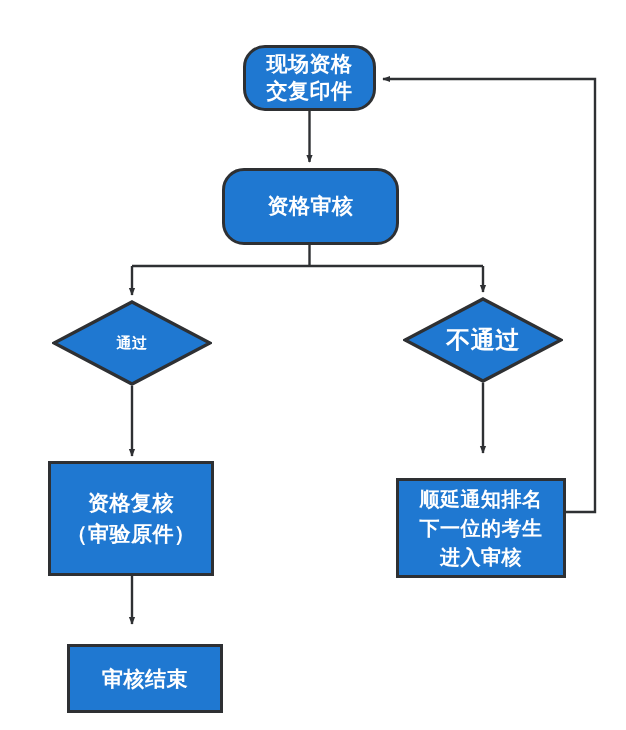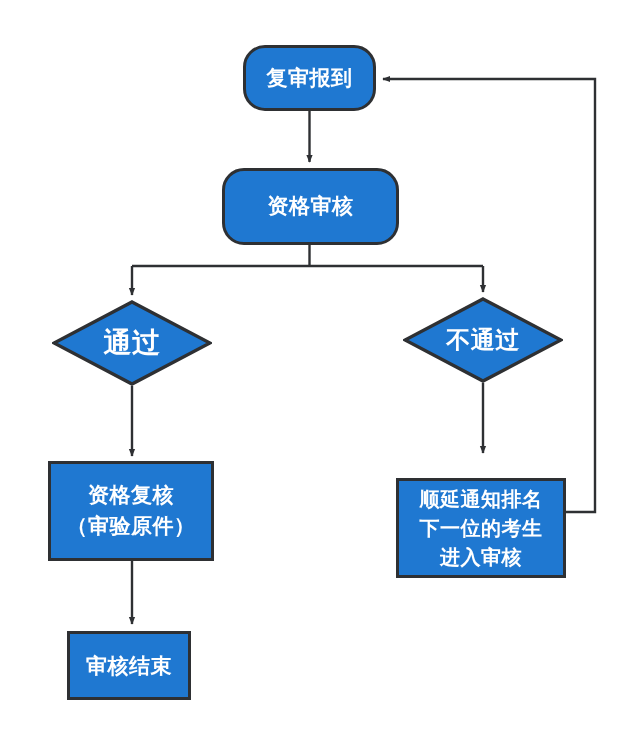--- a/index.html
+++ b/index.html
@@ -70,25 +70,25 @@
     z-index: 3;
     color: #ffffff;
     font-weight: bold;
     text-align: center;
     white-space: nowrap;
   }
 
   
   #node-start        { left: 243px; top: 45px;  width: 133px; height: 66px;  font-size: 21px; line-height: 27px; }
   #node-review       { left: 222px; top: 168px; width: 177px; height: 77px;  font-size: 21px; line-height: 29px; }
-  #node-pass         { left: 52px;  top: 300px; width: 160px; height: 86px;  font-size: 28px; }
+  #node-pass         { left: 52px;  top: 300px; width: 160px; height: 86px;  font-size: 15px; }
   #node-fail         { left: 403px; top: 297px; width: 160px; height: 86px;  font-size: 24px; }
-  #node-recheck      { left: 48px;  top: 461px; width: 166px; height: 100px; font-size: 21px; line-height: 31px; }
+  #node-recheck      { left: 48px;  top: 461px; width: 166px; height: 115px; font-size: 21px; line-height: 31px; }
   #node-defer        { left: 396px; top: 458px; width: 170px; height: 100px; font-size: 20px; line-height: 29px; margin-top: 20px; }
-  #node-end          { left: 67px;  top: 631px; width: 124px; height: 69px;  font-size: 21px; }
+  #node-end          { left: 67px;  top: 644px; width: 156px; height: 69px;  font-size: 21px; }
 </style>
 </head>
 <body>
 
 <div id="canvas">
 
   <svg id="edges" viewBox="0 0 626 730" width="626" height="730" xmlns="http://www.w3.org/2000/svg">
     <defs>
       <marker id="arrow" markerWidth="10" markerHeight="10" refX="7.2" refY="3.6" orient="auto" markerUnits="userSpaceOnUse">
         <path d="M0,0.4 L8,3.6 L0,6.8 z" fill="#2E3033"></path>
@@ -110,21 +110,22 @@
 
       <path d="M 483,383 L 483,453" marker-end="url(#arrow)"></path>
 
       <path d="M 132,561 L 132,624" marker-end="url(#arrow)"></path>
 
       <path d="M 566,512 L 595,512 L 595,79 L 383,79" marker-end="url(#arrow)"></path>
     </g>
   </svg>
 
   <div class="node node-round" id="node-start">
-    <span class="line">复审报到</span>
+    <span class="line">现场资格</span>
+    <span class="line">交复印件</span>
   </div>
 
   <div class="node node-round" id="node-review">
     <span class="line">资格审核</span>
   </div>
 
   <div class="node node-diamond" id="node-pass">
     <svg class="diamond-shape" viewBox="0 0 160 86" preserveAspectRatio="none" xmlns="http://www.w3.org/2000/svg">
       <polygon points="80,2 158,43 80,84 2,43" fill="#1F78D1" stroke="#2E3033" stroke-width="3.4"></polygon>
     </svg>

